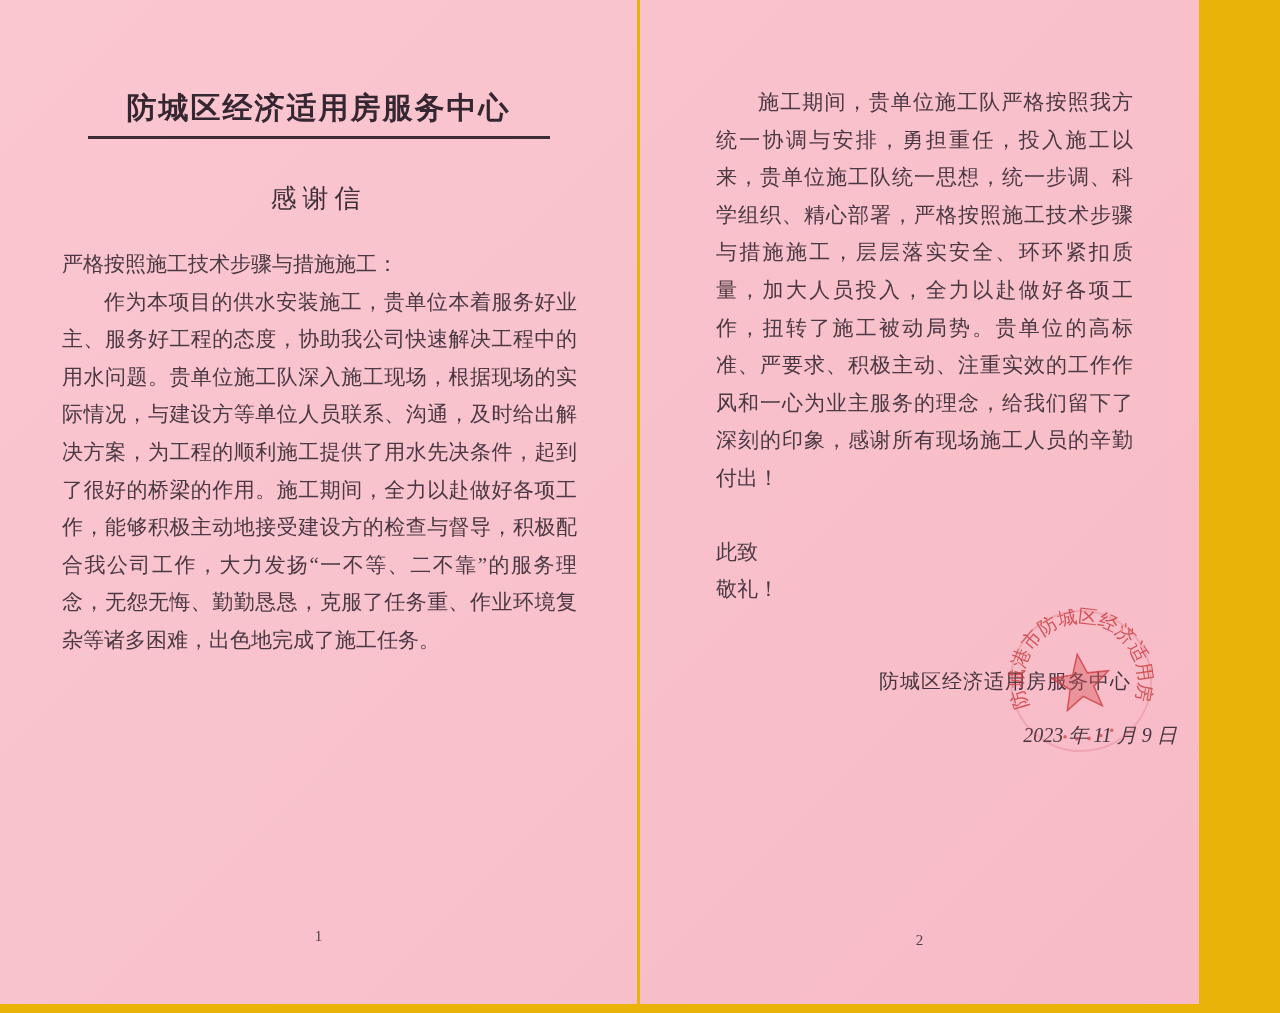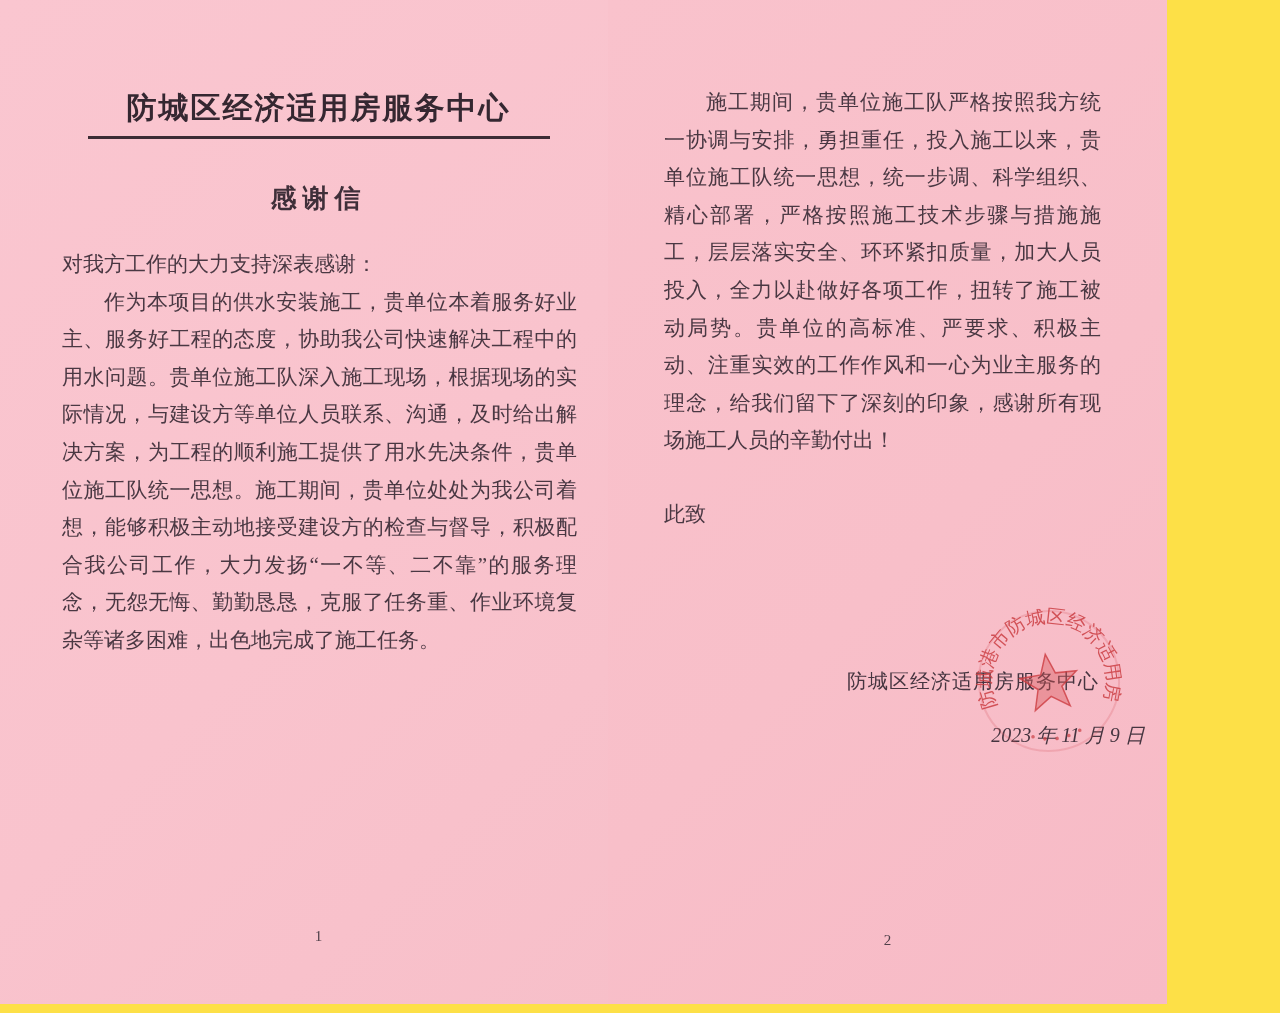--- a/index.html
+++ b/index.html
@@ -3,54 +3,55 @@
 <meta charset="utf-8">
 <style>
   html,body{margin:0;padding:0;}
   body{
     font-family:"Liberation Serif","DejaVu Serif",serif;
     background:#e8e6ec;
   }
   .canvas{
     position:relative;
     width:1280px;height:1013px;
-    background:#fde047;
+    background:#eab308;
     overflow:hidden;
   }
   .page{
     position:absolute;top:0;height:1004px;
     box-sizing:border-box;
   }
   .page-left{
     left:0;width:637px;
     background:linear-gradient(135deg,#fac6d0 0%,#f9c3cd 55%,#f7bfc9 100%);
   }
   .page-right{
-    left:608px;width:559px;
+    left:640px;width:559px;
     background:linear-gradient(135deg,#f9c2cc 0%,#f8bfc9 55%,#f7bac6 100%);
+    padding-left:20px;
   }
   .header-wrap{
     width:462px;
     margin:88px auto 0 auto;
     border-bottom:3px solid #3c2c35;
     padding-bottom:7px;
     text-align:center;
   }
   .header-text{
     font-size:30px;
     font-weight:bold;
     letter-spacing:2px;
     color:#352731;
     white-space:nowrap;
   }
   .letter-title{
     margin:42px 0 0 0;
     text-align:center;
     font-size:26px;
-    font-weight:bold;
+    font-weight:normal;
     letter-spacing:6px;
     color:#3f2f39;
   }
   .body-text{
     color:#4a3843;
     font-size:21px;
     line-height:37.6px;
     text-align:justify;
   }
   .body-left{
@@ -112,31 +113,32 @@
 <div class="canvas">
 
   <div class="page page-left">
     <div class="header-wrap">
       <div class="header-text">防城区经济适用房服务中心</div>
     </div>
 
     <h1 class="letter-title">感谢信</h1>
 
     <div class="body-text body-left">
-      <p class="salutation">对我方工作的大力支持深表感谢：</p>
-      <p class="para">作为本项目的供水安装施工，贵单位本着服务好业主、服务好工程的态度，协助我公司快速解决工程中的用水问题。贵单位施工队深入施工现场，根据现场的实际情况，与建设方等单位人员联系、沟通，及时给出解决方案，为工程的顺利施工提供了用水先决条件，贵单位施工队统一思想。施工期间，贵单位处处为我公司着想，能够积极主动地接受建设方的检查与督导，积极配合我公司工作，大力发扬“一不等、二不靠”的服务理念，无怨无悔、勤勤恳恳，克服了任务重、作业环境复杂等诸多困难，出色地完成了施工任务。</p>
+      <p class="salutation">严格按照施工技术步骤与措施施工：</p>
+      <p class="para">作为本项目的供水安装施工，贵单位本着服务好业主、服务好工程的态度，协助我公司快速解决工程中的用水问题。贵单位施工队深入施工现场，根据现场的实际情况，与建设方等单位人员联系、沟通，及时给出解决方案，为工程的顺利施工提供了用水先决条件，起到了很好的桥梁的作用。施工期间，全力以赴做好各项工作，能够积极主动地接受建设方的检查与督导，积极配合我公司工作，大力发扬“一不等、二不靠”的服务理念，无怨无悔、勤勤恳恳，克服了任务重、作业环境复杂等诸多困难，出色地完成了施工任务。</p>
     </div>
 
     <div class="page-num page-num-1">1</div>
   </div>
 
   <div class="page page-right">
     <div class="body-text body-right">
       <p class="para">施工期间，贵单位施工队严格按照我方统一协调与安排，勇担重任，投入施工以来，贵单位施工队统一思想，统一步调、科学组织、精心部署，严格按照施工技术步骤与措施施工，层层落实安全、环环紧扣质量，加大人员投入，全力以赴做好各项工作，扭转了施工被动局势。贵单位的高标准、严要求、积极主动、注重实效的工作作风和一心为业主服务的理念，给我们留下了深刻的印象，感谢所有现场施工人员的辛勤付出！</p>
       <p class="closing-cizhi">此致</p>
+      <p class="closing-jingli">敬礼！</p>
     </div>
 
     <div class="signature">防城区经济适用房服务中心</div>
 
     <div class="sign-date">2023 年 11 月 9 日</div>
 
     <div class="seal">
       <svg viewBox="0 0 146 146" xmlns="http://www.w3.org/2000/svg">
 
         <circle cx="73" cy="73" r="70" fill="none" stroke="rgba(214,84,90,0.22)" stroke-width="2"></circle>

